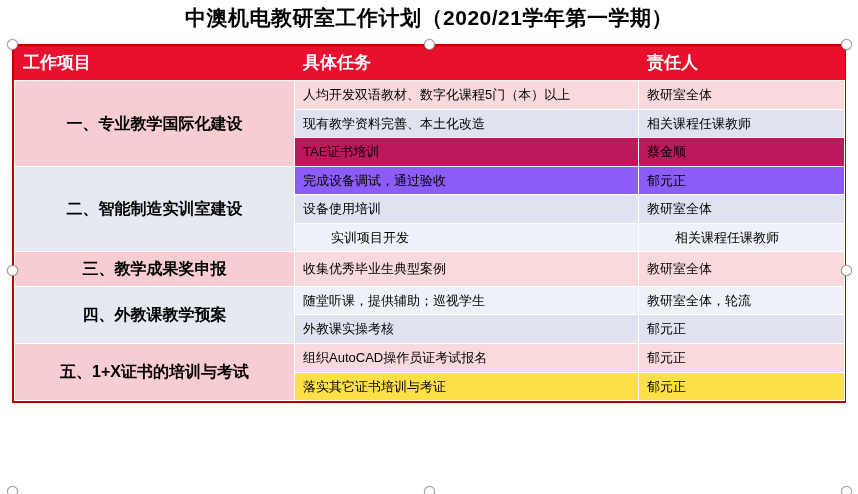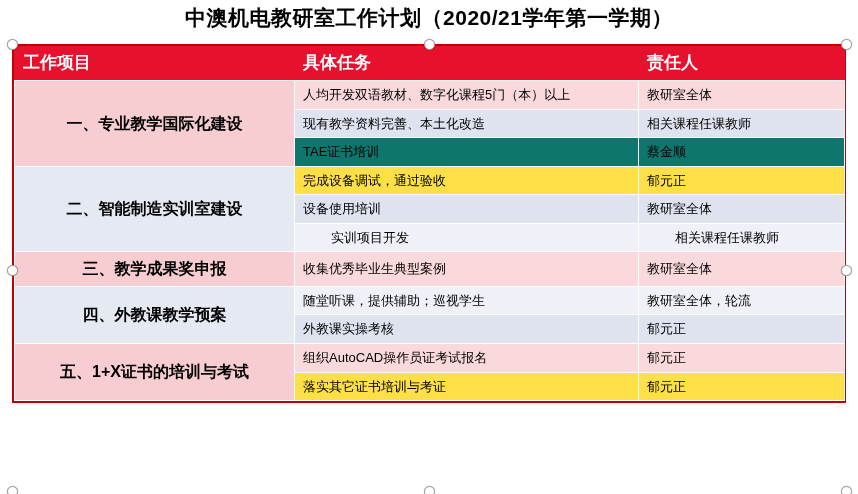--- a/index.html
+++ b/index.html
@@ -69,22 +69,22 @@
   }
   td.cat {
     font-weight: bold;
     font-size: 16px;
     text-align: center;
     padding: 6px 6px;
   }
 
   tr.r-a1 td { background: #f9d9dc; }
   tr.r-a2 td { background: #dfe3ef; margin-left: 35px; }
-  tr.r-a3 td { background: #0f766e; }
-  tr.r-b1 td { background: #fde047; }
+  tr.r-a3 td { background: #be185d; }
+  tr.r-b1 td { background: #8b5cf6; }
   tr.r-b2 td { background: #dfe3ef; }
   tr.r-b3 td { background: #eef1f7; padding-left: 36px; }
   tr.r-c1 td { background: #f9d9dc; }
   tr.r-d1 td { background: #eef1f7; }
   tr.r-d2 td { background: #dfe3ef; }
   tr.r-e1 td { background: #f9d9dc; }
   tr.r-e2 td { background: #fde047; }
 
   td.cat.cat-a { background: #f7cdd2 !important; }
   td.cat.cat-b { background: #e5e9f2 !important; }

